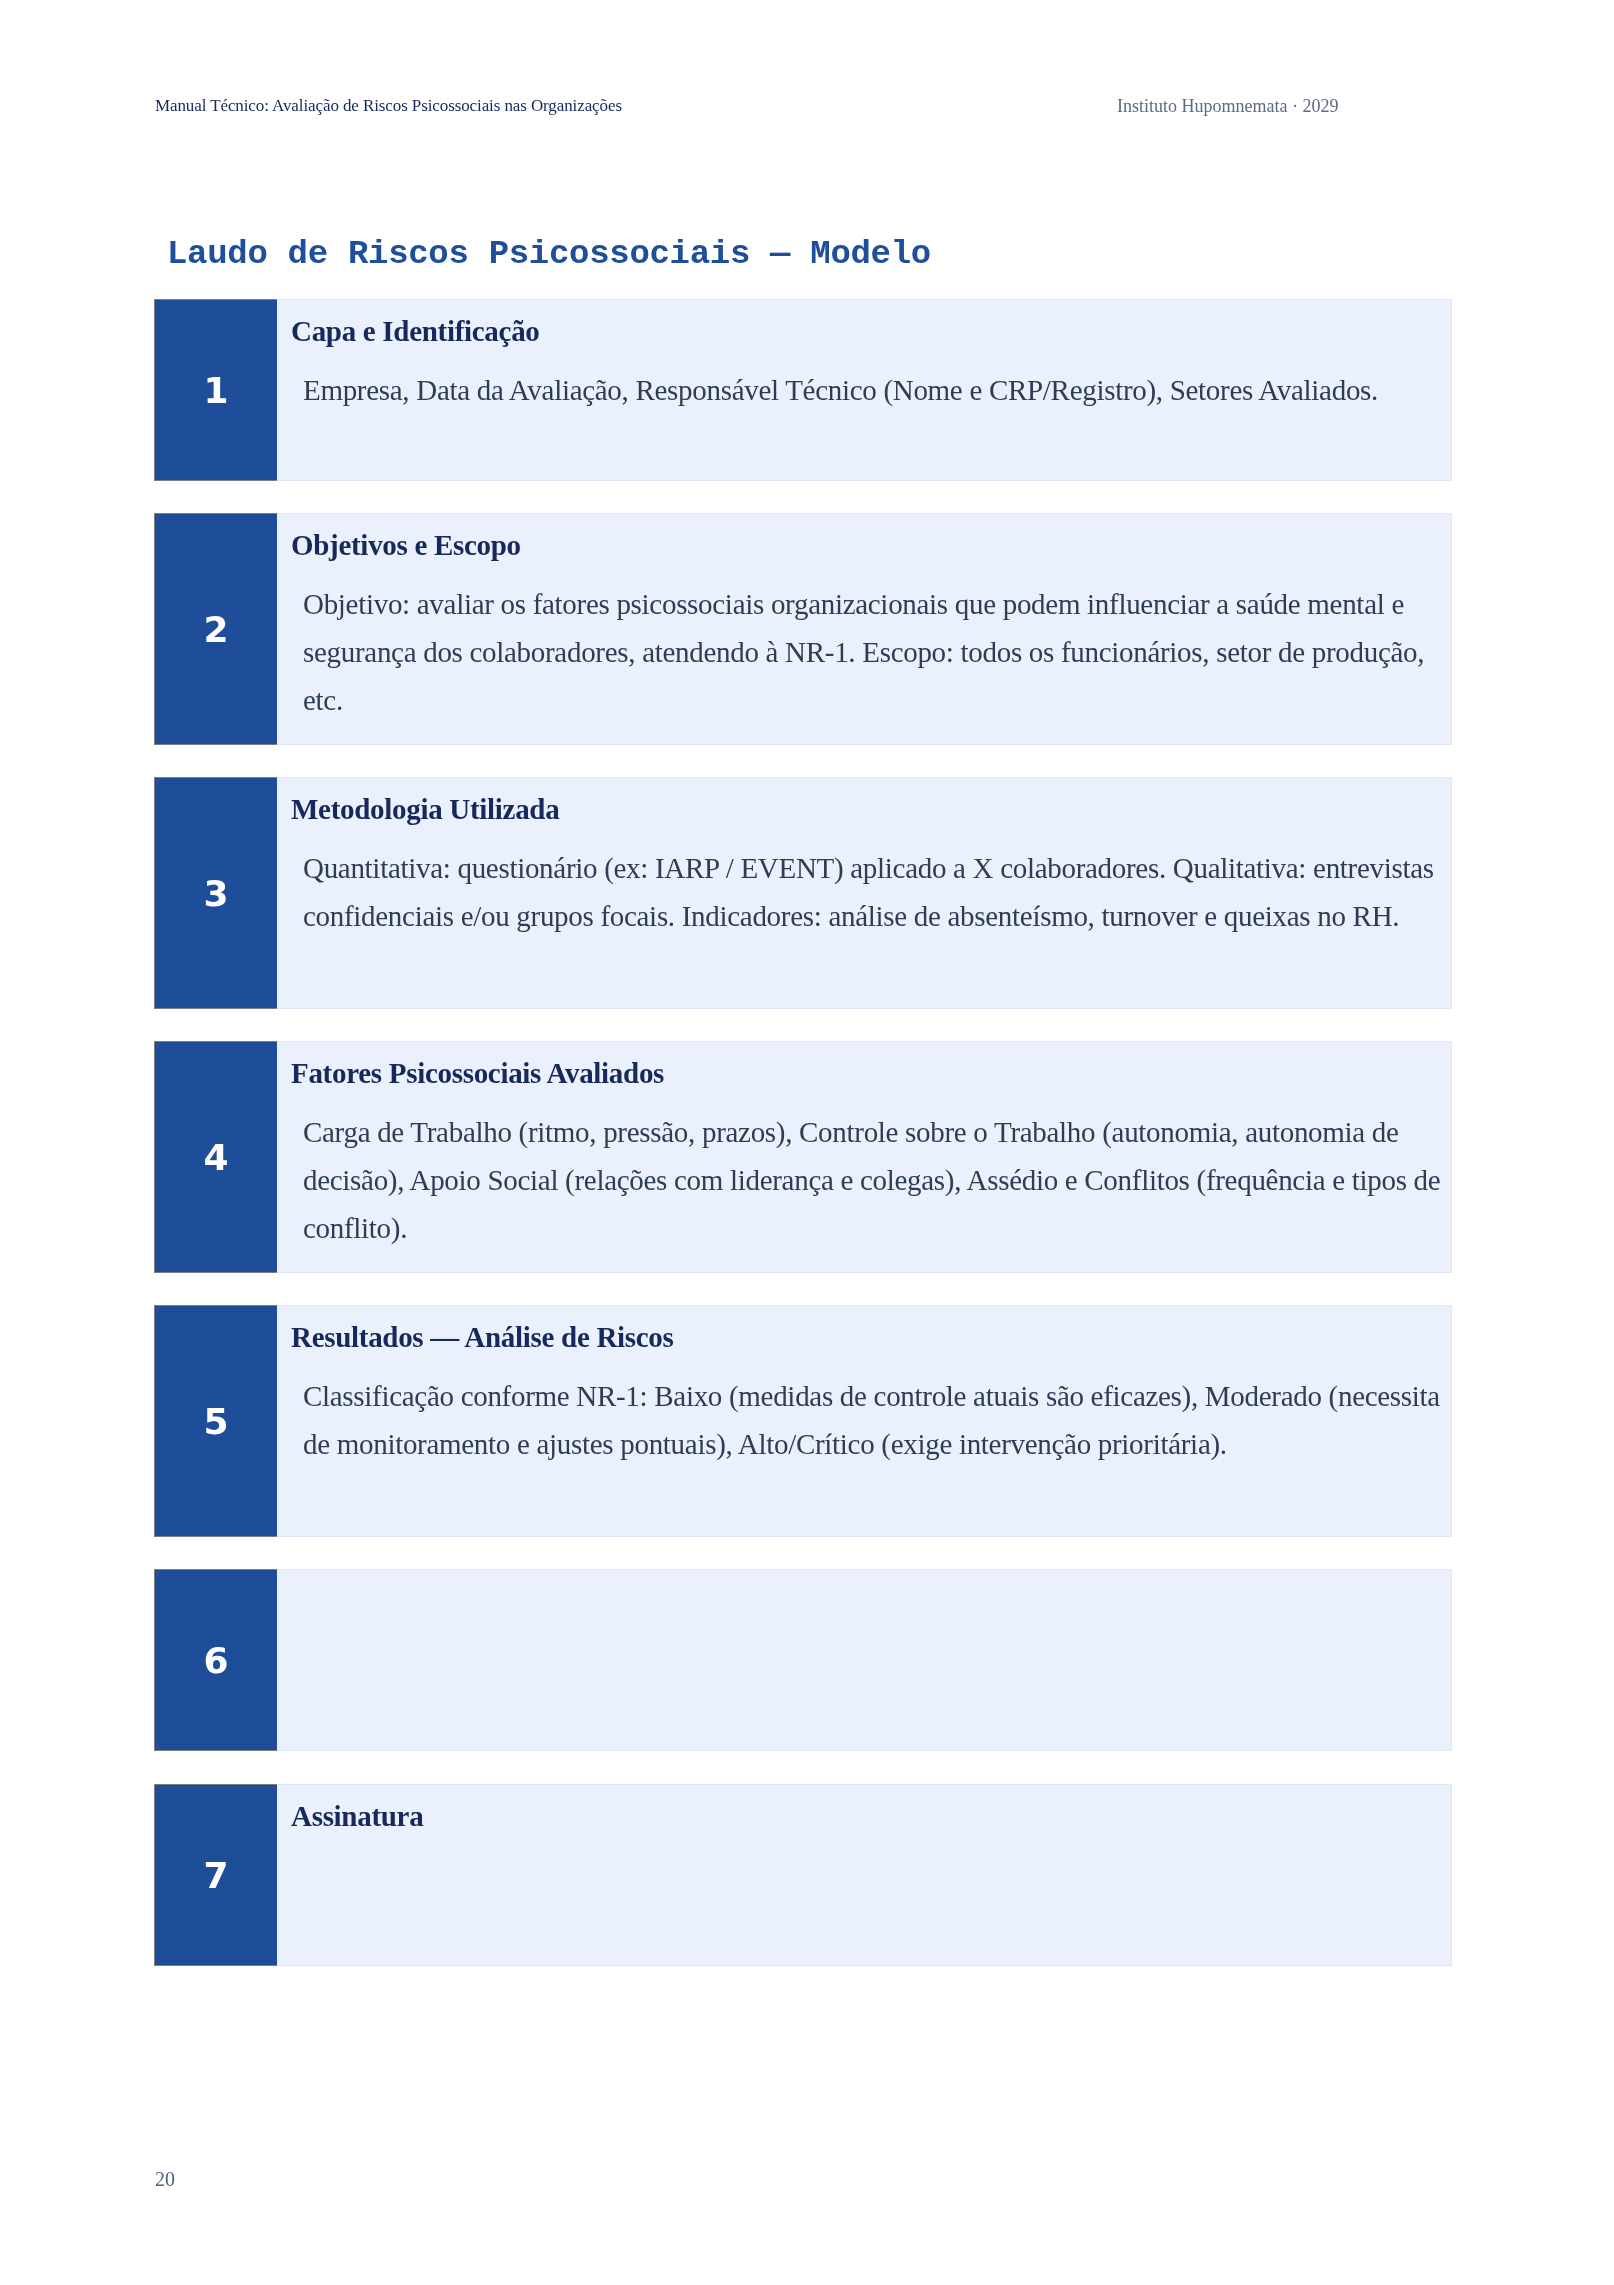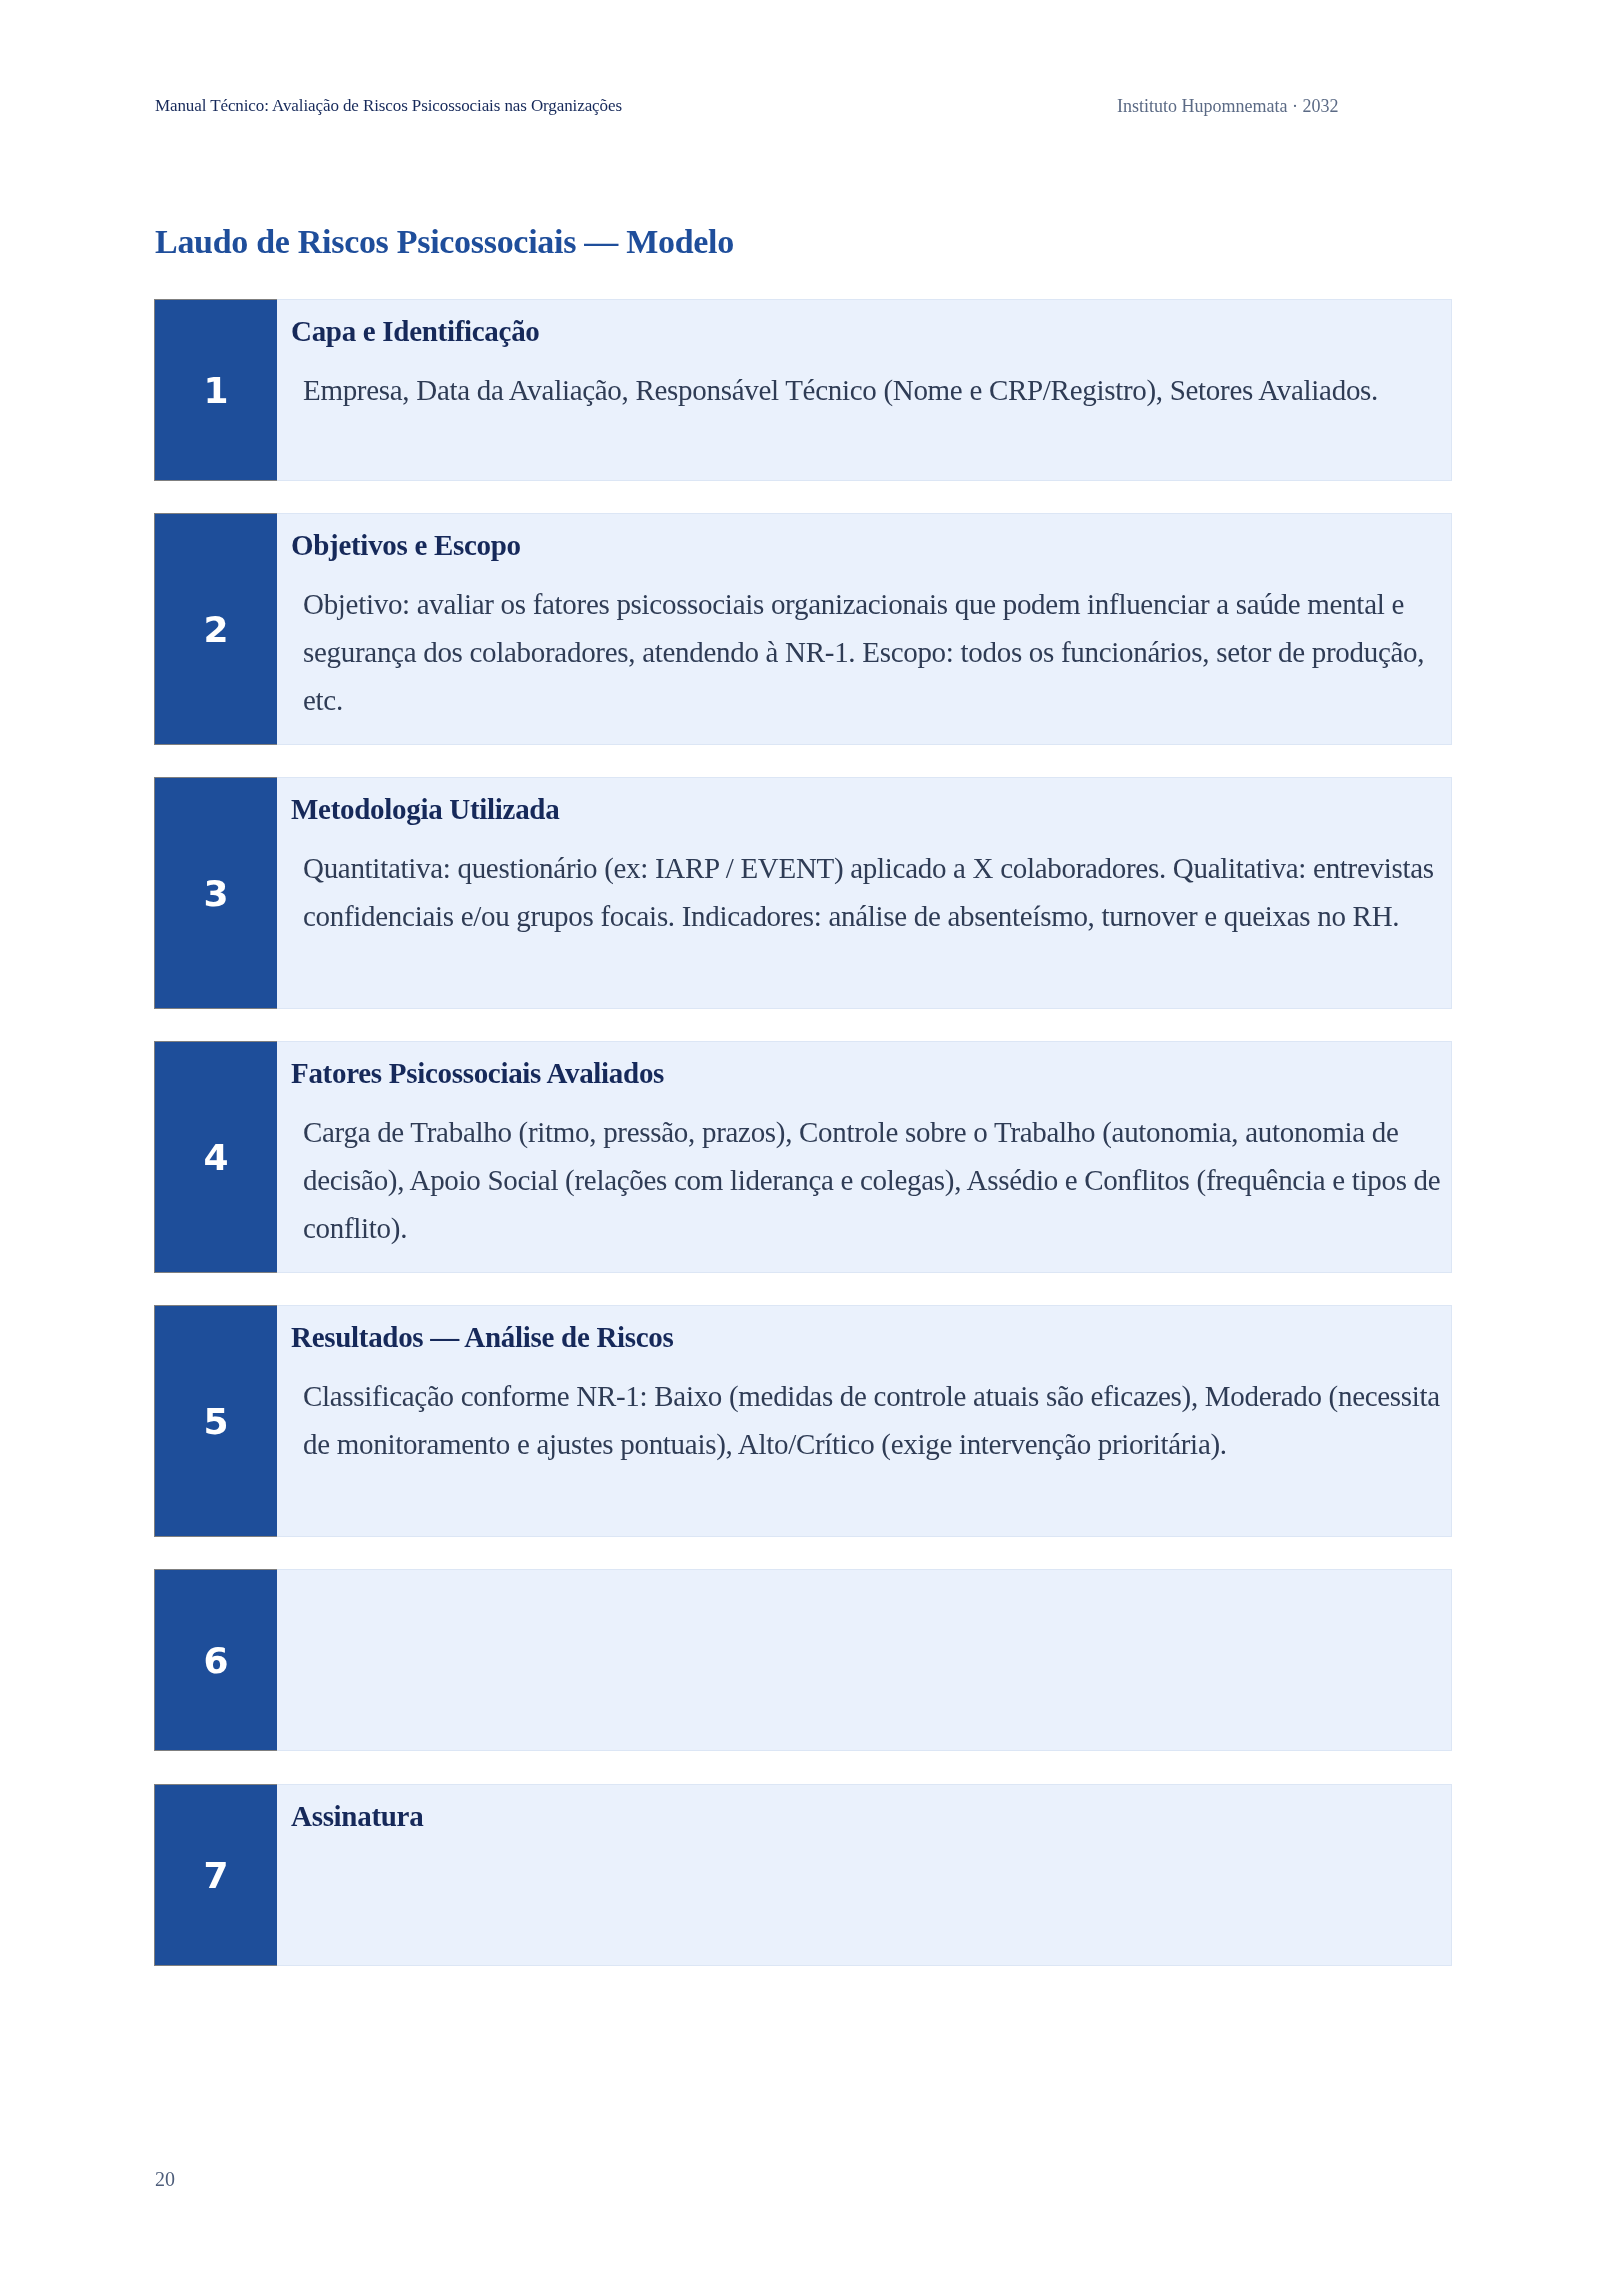--- a/index.html
+++ b/index.html
@@ -102,24 +102,24 @@
       left: 155px;
       font-size: 20px;
       color: #4d5d7a;
     }
   </style>
 </head>
 <body>
 
 <div class="running-header">
   <span class="running-title">Manual Técnico: Avaliação de Riscos Psicossociais nas Organizações</span>
-  <span class="running-org">Instituto Hupomnemata · 2032</span>
+  <span class="running-org">Instituto Hupomnemata · 2029</span>
 </div>
 
-<h1 class="page-title" style="margin:0;">Laudo de Riscos Psicossociais — Modelo</h1>
+<h1 class="page-title" style="margin:12px;font-family:Liberation Mono, monospace;">Laudo de Riscos Psicossociais — Modelo</h1>
 
 <div class="card" style="top:299px;height:182px;">
   <div class="card-num">1</div>
   <div class="card-body">
     <div class="card-title">Capa e Identificação</div>
     <div class="card-text">Empresa, Data da Avaliação, Responsável Técnico (Nome e CRP/Registro), Setores Avaliados.</div>
   </div>
 </div>
 
 <div class="card" style="top:513px;height:232px;">

